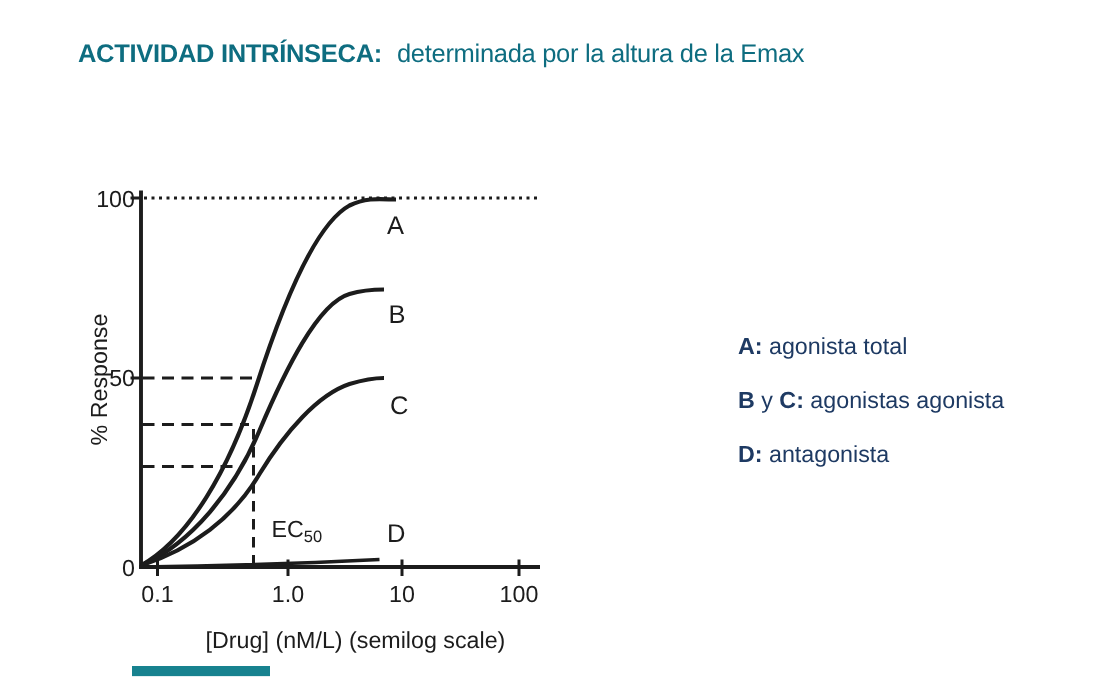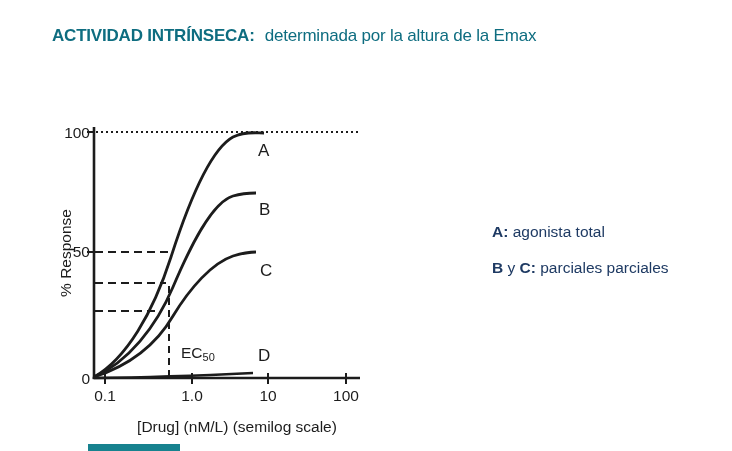--- a/index.html
+++ b/index.html
@@ -111,18 +111,19 @@
       <text x="207" y="110" font-size="17">B</text>
       <text x="208" y="171" font-size="17">C</text>
       <text x="206" y="256" font-size="17">D</text>
 
       <text x="129" y="253" font-size="15.5"><tspan>EC</tspan><tspan font-size="11" dy="3">50</tspan></text>
     </svg>
   </div>
 
   <div class="legend">
     <div class="legend-line"><b>A:</b><span> agonista total</span></div>
-    <div class="legend-line"><b>B</b><span> y </span><b>C:</b><span> parciales parciales</span></div>
+    <div class="legend-line"><b>B</b><span> y </span><b>C:</b><span> agonistas agonista</span></div>
+    <div class="legend-line"><b>D:</b><span> antagonista</span></div>
   </div>
 
   <div class="accent-bar"></div>
 
 </div>
 
 </body></html>

